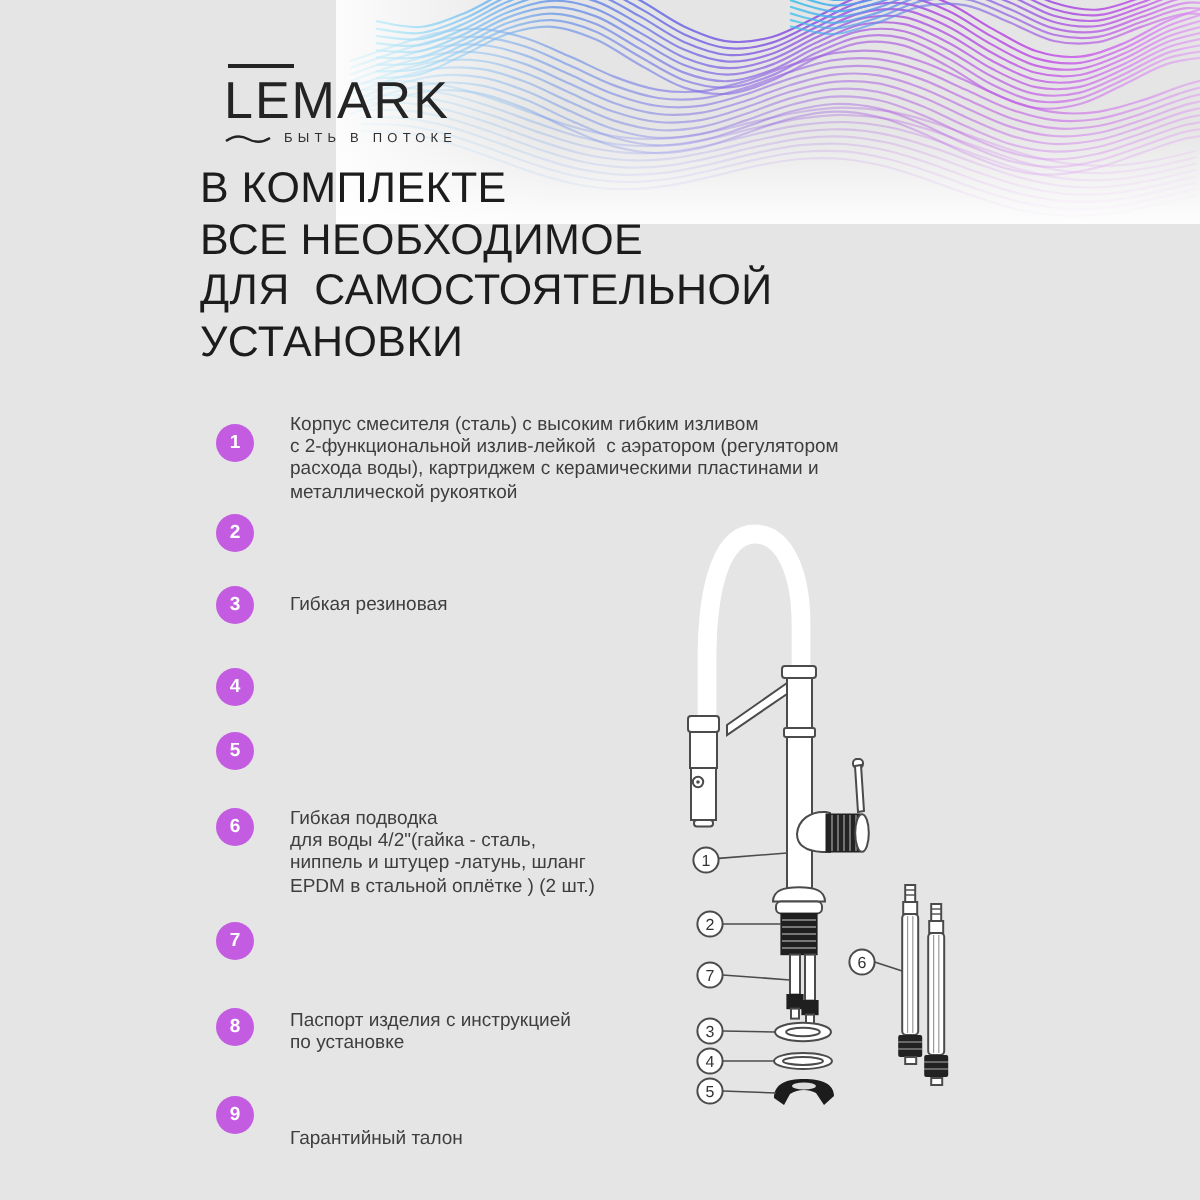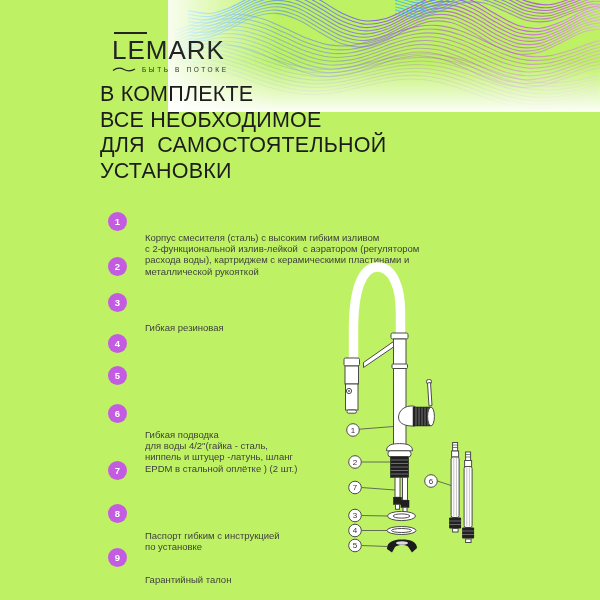--- a/index.html
+++ b/index.html
@@ -1,36 +1,36 @@
 <!DOCTYPE html>
 <html><head>
 <meta charset="utf-8">
 <style>
   html,body{margin:0;padding:0;background:#ffffff;}
-  .page{position:relative;width:600px;height:600px;background:#bef264;overflow:hidden;
+  .page{position:relative;width:600px;height:600px;background:#e5e5e5;overflow:hidden;
         font-family:"Liberation Sans",sans-serif;}
   
   .waves{position:absolute;left:0;top:0;width:600px;height:112px;}
   
   .logo{position:absolute;left:112px;top:26px;width:130px;}
   .logo-line{position:absolute;left:2px;top:6px;width:33px;height:2.4px;background:#242424;}
   .logo-brand{position:absolute;left:0;top:9px;font-size:26px;letter-spacing:1px;color:#242424;
               font-weight:400;white-space:nowrap;}
   .logo-sub{position:absolute;left:0;top:40px;display:flex;align-items:center;}
   .logo-tagline{font-size:6.5px;letter-spacing:2.6px;color:#2e2e2e;margin-left:6px;white-space:nowrap;}
   
   .heading{position:absolute;left:100px;top:82px;width:400px;font-size:21.5px;line-height:25.5px;
            font-weight:400;color:#1c1c1c;white-space:pre-wrap;letter-spacing:0.2px;}
   
   .item{position:absolute;left:108px;width:350px;height:20px;}
   .badge{position:absolute;left:0;top:0;width:19px;height:19px;border-radius:50%;
          background:#c45ce2;color:#fff;font-size:9.5px;font-weight:700;
          display:flex;align-items:center;justify-content:center;}
   .itext{position:absolute;left:37px;width:320px;font-size:9.5px;line-height:11.2px;
-         color:#3e3e3e;white-space:pre-wrap;margin-top:25px;}
+         color:#3e3e3e;white-space:pre-wrap;}
   
   .diagram{position:absolute;left:325px;top:252px;width:180px;height:320px;}
   .ln{stroke:#4b4b4b;stroke-width:1;fill:#fff;}
   .lnn{stroke:#4b4b4b;stroke-width:1;fill:none;}
   .dark{fill:#1f1f1f;stroke:#1f1f1f;stroke-width:0.6;}
   .callout-circle{fill:#fff;stroke:#4b4b4b;stroke-width:1;}
   .callout-num{font-family:"Liberation Sans",sans-serif;font-size:8px;fill:#333;}
   .leader{stroke:#4b4b4b;stroke-width:0.8;fill:none;}
 </style>
 </head>
@@ -138,26 +138,26 @@
     <span class="itext" style="top:0.5px;width:180px">Гибкая подводка
 для воды 4/2"(гайка - сталь,
 ниппель и штуцер -латунь, шланг
 EPDM в стальной оплётке ) (2 шт.)</span>
   </div>
   <div class="item" style="top:460.5px">
     <span class="badge">7</span>
   </div>
   <div class="item" style="top:503.5px">
     <span class="badge">8</span>
-    <span class="itext" style="top:1.5px">Паспорт гибким с инструкцией
+    <span class="itext" style="top:1.5px">Паспорт изделия с инструкцией
 по установке</span>
   </div>
   <div class="item" style="top:547.5px">
     <span class="badge">9</span>
-    <span class="itext" style="top:1px">Гарантийный талон</span>
+    <span class="itext" style="top:16px">Гарантийный талон</span>
   </div>
 
   <svg class="diagram" viewBox="0 0 180 320">
 
     <g>
       <path class="lnn" d="M28.5 112 L28.5 78 C28.5 38 37 15 52.5 15 C68 15 75.5 36 75.5 60 L75.5 84" stroke-width="11.5"></path>
       <path d="M28.5 112 L28.5 78 C28.5 38 37 15 52.5 15 C68 15 75.5 36 75.5 60 L75.5 84" stroke="#fff" stroke-width="9.4" fill="none"></path>
     </g>
 
     <g>

